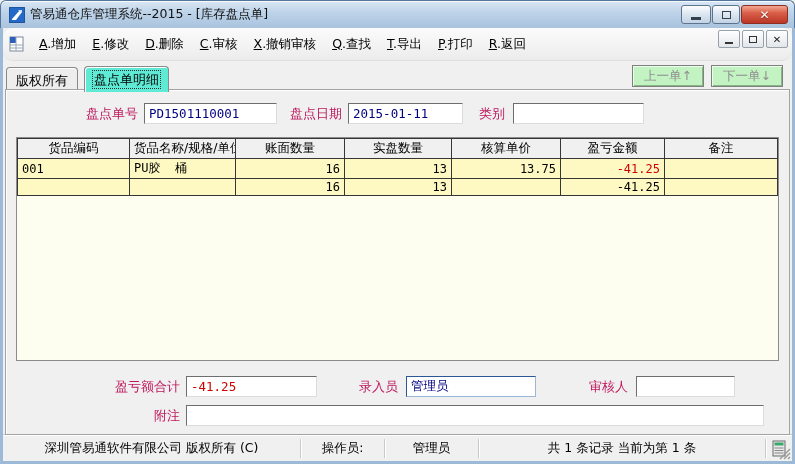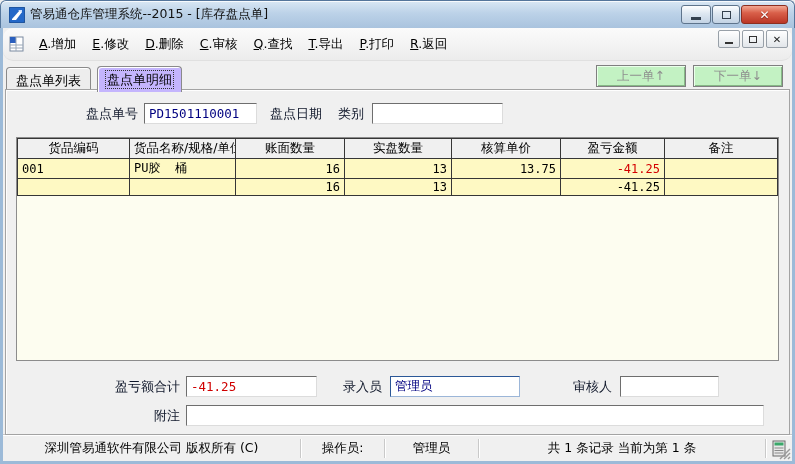--- a/index.html
+++ b/index.html
@@ -56,50 +56,50 @@
     font-size:10px; color:#222;
   }
   .mglyph-min { width:8px; height:2px; background:#333; margin-top:8px; }
   .mglyph-rst { width:8px; height:7px; border:1.4px solid #333; }
 
   
   .tabstrip { height:28px; position:relative; padding:4px 2px 0 3px; }
   .tab {
     display:inline-block; font-size:13px; padding:4px 9px 3px;
     border:1px solid #8a8a8a; border-bottom:none; border-radius:4px 4px 0 0;
-    background:#c4b5fd; position:relative; margin-right:1px; vertical-align:bottom; cursor:default;
+    background:#5eead4; position:relative; margin-right:1px; vertical-align:bottom; cursor:default;
   }
   .tab.inactive { top:2px; padding-bottom:2px; background:#ededed; box-shadow:inset 0 1px 0 #fff; }
   .tab.active  { top:1px; z-index:3; margin-bottom:-1px; box-shadow:inset 1px 1px 0 #fff; }
   .tab.active .tab-label { outline:1px dotted #333; outline-offset:1px; }
   .navbtns { position:absolute; right:9px; top:4px; display:flex; gap:7px; }
   .navbtn {
-    width:90px; height:22px; font-size:12.5px; color:#8f8f8f; text-align:center; line-height:20px;
+    width:72px; height:22px; font-size:12.5px; color:#8f8f8f; text-align:center; line-height:20px;
     background:#c3f2c3; border:1px solid #7f7f7f;
     box-shadow: inset 1px 1px 0 #eaffea, inset -1px -1px 0 #86b886;
     cursor:default;
   }
 
   
   .mainpanel {
     flex:1; margin:0 2px; border:1px solid #a3a3a3; background:#f0f0f0;
     box-shadow: inset 1px 1px 0 rgba(255,255,255,.9); position:relative; overflow:hidden;
   }
-  .label { font-size:13px; color:#0f172a; white-space:nowrap; }
+  .label { font-size:13px; color:#be185d; white-space:nowrap; }
   .tbox {
     height:21px; background:#fff; border:1px solid;
     border-color:#6e6e6e #dcdcdc #dcdcdc #6e6e6e;
     font-family:"DejaVu Sans Mono","DejaVu Sans", sans-serif; font-size:12.5px;
     color:#000080; padding:1px 4px; outline:none;
   }
   .tbox.red { color:#cf0000; }
 
   .form-row { display:flex; align-items:center; margin:13px 10px 0 0; }
   .lb-orderno { width:132px; text-align:right; }
-  .in-orderno { width:113px; margin-left:6px; }
+  .in-orderno { width:133px; margin-left:6px; }
   .lb-date { margin-left:13px; }
   .in-date { width:115px; margin-left:6px; }
   .lb-cat { margin-left:16px; }
   .in-cat { width:131px; margin-left:8px; }
 
   
   .grid-box {
     margin:13px 10px 0 10px; height:224px; background:#fdfdf0;
     border:1px solid #8c8c8c; overflow:hidden;
   }
@@ -111,21 +111,21 @@
   .grid thead th { background:#f0f0f0; text-align:center; }
   .grid tbody td { background:#fef9c3; font-family:"DejaVu Sans Mono","DejaVu Sans", sans-serif; font-size:12px; }
   .grid td.l { text-align:left; } .grid td.r { text-align:right; }
   .grid td.neg { color:#d40000; }
 
   
   .bf-row { display:flex; align-items:center; margin:15px 10px 0 0;padding-left:42px; }
   .bf-row2 { margin-top:8px; }
   .lb-total { width:132px; text-align:right; }
   .in-total { width:131px; margin-left:6px; }
-  .lb-entry { margin-left:26px; }
+  .lb-entry { margin-left:42px; }
   .in-entry { width:130px; margin-left:8px; border-color:#2b5797 #9cb6d8 #9cb6d8 #2b5797; }
   .lb-auditor { margin-left:53px; }
   .in-auditor { width:99px; margin-left:8px; }
   .lb-note { width:132px; text-align:right; }
   .in-note { width:578px; margin-left:6px; }
 
   
   .statusbar {
     height:26px; background:#f0f0f0; border-top:1px solid #fff;
     box-shadow: 0 -1px 0 #c8c8c8; display:flex; align-items:stretch; font-size:12.5px;
@@ -171,50 +171,52 @@
         <rect x="2" y="1" width="13" height="14" fill="#ffffff" stroke="#7a8aa0"></rect>
         <rect x="2" y="1" width="6" height="6" fill="#2a5fbe"></rect>
         <line x1="2" y1="9" x2="15" y2="9" stroke="#9aa8b8"></line>
         <line x1="2" y1="12" x2="15" y2="12" stroke="#9aa8b8"></line>
         <line x1="8" y1="1" x2="8" y2="15" stroke="#9aa8b8"></line>
       </svg>
       <div class="menu-item"><u>A</u><span>.增加</span></div>
       <div class="menu-item"><u>E</u><span>.修改</span></div>
       <div class="menu-item"><u>D</u><span>.删除</span></div>
       <div class="menu-item"><u>C</u><span>.审核</span></div>
+      <div class="menu-item"><u>X</u><span>.撤销审核</span></div>
       <div class="menu-item"><u>Q</u><span>.查找</span></div>
       <div class="menu-item"><u>T</u><span>.导出</span></div>
       <div class="menu-item"><u>P</u><span>.打印</span></div>
       <div class="menu-item"><u>R</u><span>.返回</span></div>
       <div class="mdibtns">
         <div class="mdibtn">
             <span class="mglyph-min"></span>
           </div>
         <div class="mdibtn">
             <span class="mglyph-rst"></span>
           </div>
         <div class="mdibtn">✕</div>
       </div>
     </div>
 
     <div class="tabstrip">
-      <div class="tab inactive"><span class="tab-label">盘点单列表</span></div>
+      <div class="tab inactive"><span class="tab-label">版权所有</span></div>
       <div class="tab active"><span class="tab-label">盘点单明细</span></div>
       <div class="navbtns">
         <div class="navbtn">上一单↑</div>
         <div class="navbtn">下一单↓</div>
       </div>
     </div>
 
     <div class="mainpanel">
 
       <div class="form-row">
         <span class="label lb-orderno">盘点单号</span>
         <input class="tbox in-orderno" value="PD1501110001" style="">
         <span class="label lb-date">盘点日期</span>
+        <input class="tbox in-date" value="2015-01-11" style="">
         <span class="label lb-cat">类别</span>
         <input class="tbox in-cat" value="" style="">
       </div>
 
       <div class="grid-box">
         <table class="grid">
           <colgroup>
             <col style="width:112px">
               <col style="width:106px">
               <col style="width:109px">

